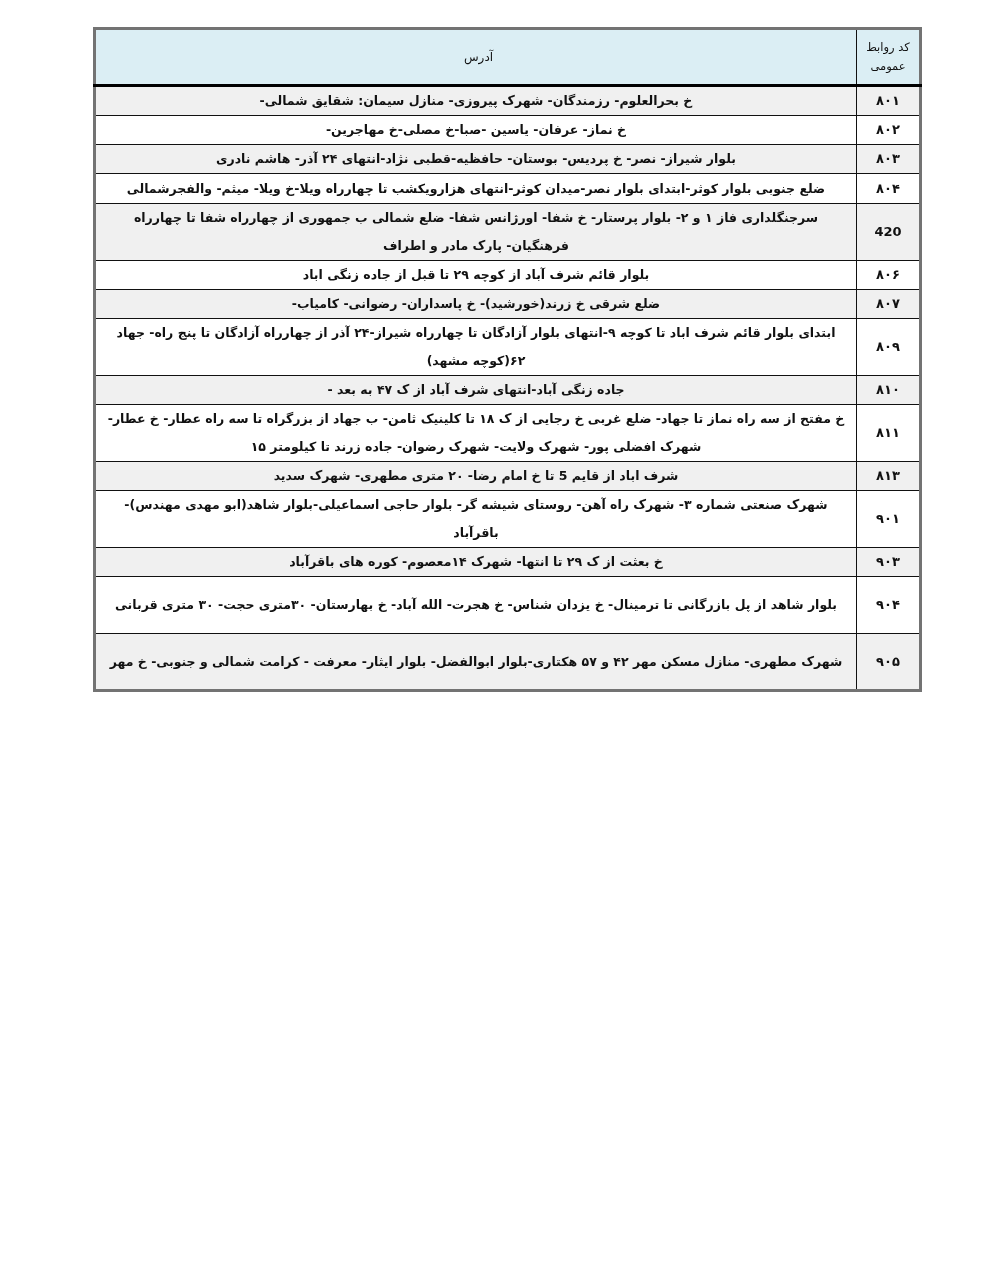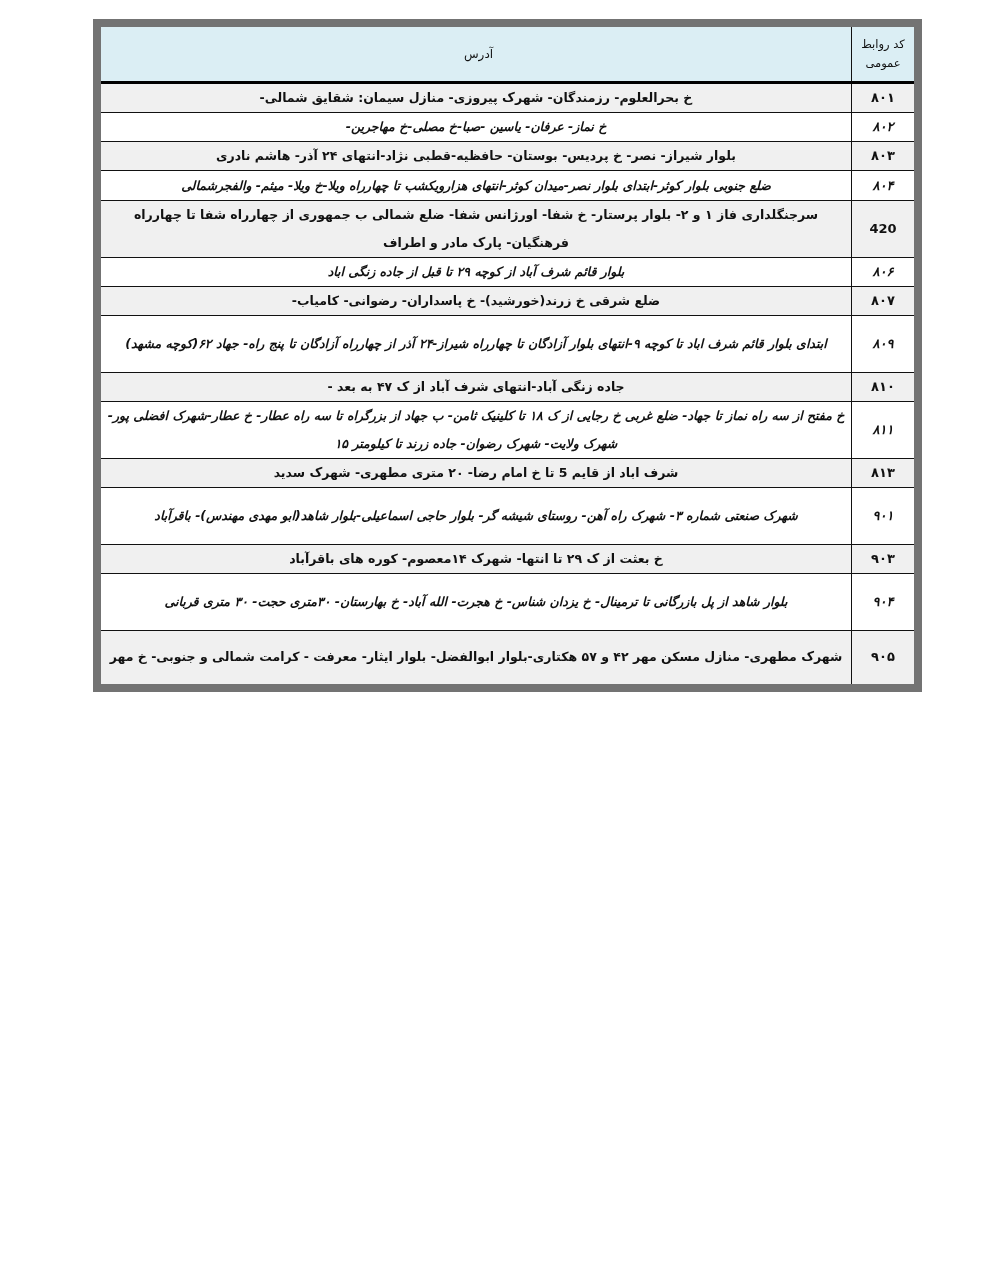--- a/index.html
+++ b/index.html
@@ -1,28 +1,28 @@
 <!DOCTYPE html>
 <html><head>
 <meta charset="utf-8">
 <style>
   html, body { margin:0; padding:0; background:#ffffff; }
   body { width:989px; height:1280px; position:relative; overflow:hidden;
          font-family:"DejaVu Sans", sans-serif; color:#111; }
   .table-wrap { position:absolute; left:93px; top:19px; width:829px; }
   table { width:100%; border-collapse:collapse; direction:rtl;
-          border:8px solid #737373; table-layout:fixed; }
+          border:3px solid #737373; table-layout:fixed;margin-top:8px; }
   th, td { border:1.5px solid #111; padding:0 6px; text-align:center;
            vertical-align:middle; font-size:12.5px; font-weight:bold; line-height:28px; }
   th { background:#dbeef4; font-weight:normal; font-size:12px; height:54px;padding-left:11px; }
   thead tr { border-bottom:3px solid #000; }
   th.code-h { width:54px; line-height:19px; padding:0 4px; font-size:11.5px; }
   td.code { width:54px; font-size:13px; }
   tr.shade td { background:#f0f0f0; }
-  tr.white td { background:#ffffff;font-style:italic; }
+  tr.white td { background:#ffffff; }
   td.addr { line-height:28px; }
 </style>
 </head>
 <body>
 
 <div class="table-wrap">
   <table>
     <thead>
       <tr>
         <th class="code-h">کد روابط عمومی</th>

